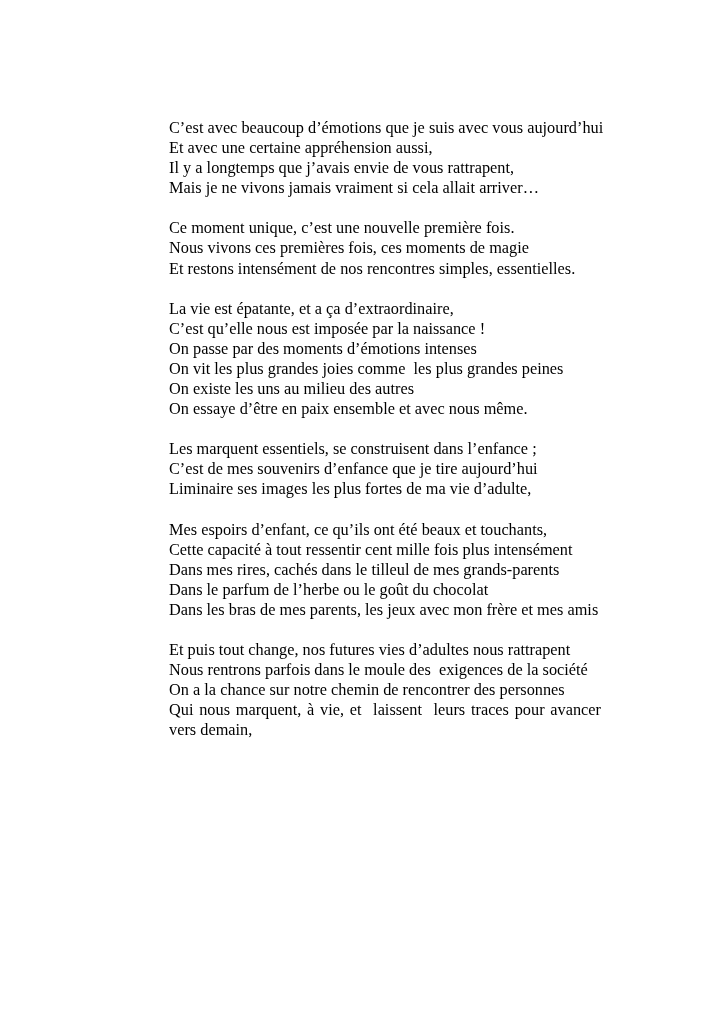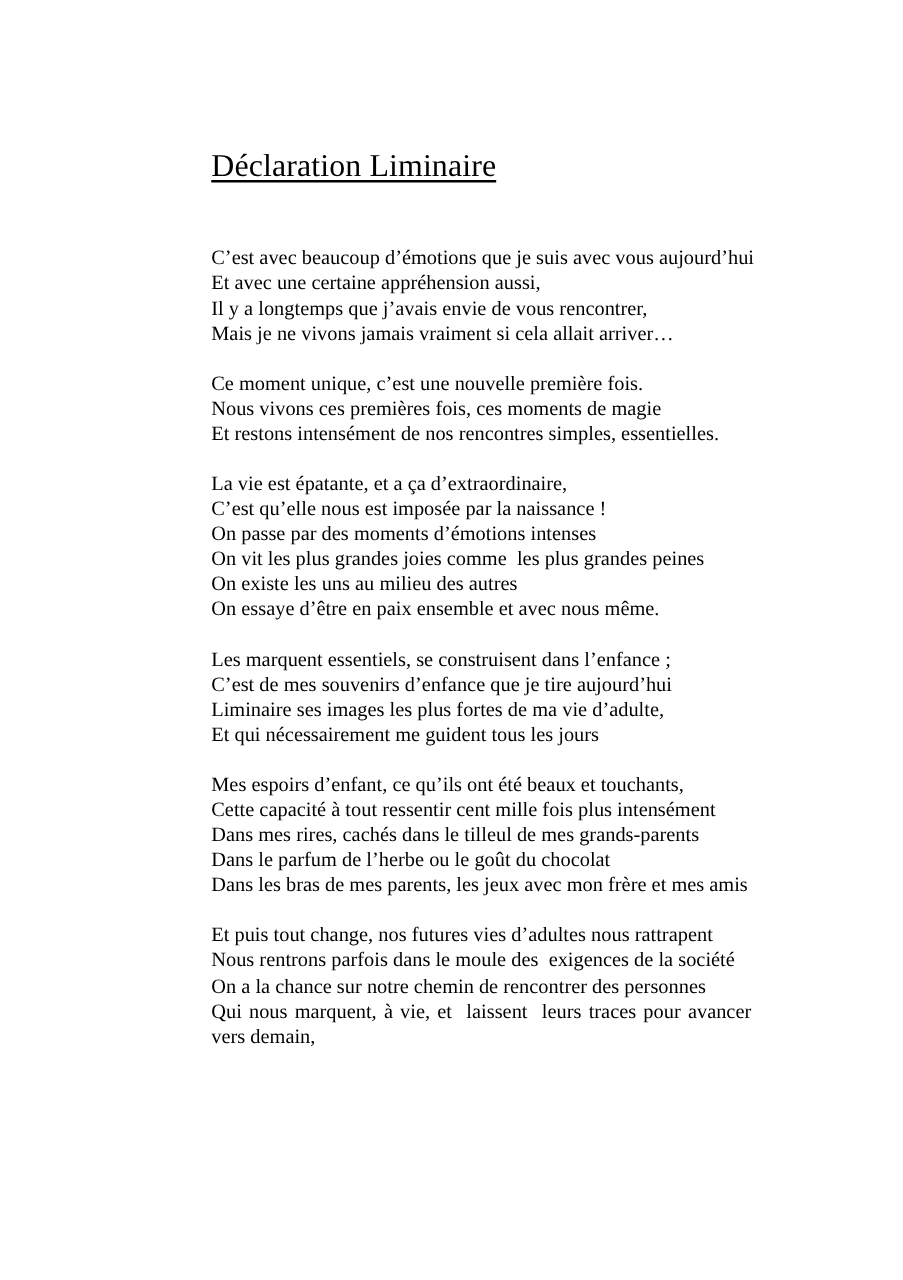--- a/index.html
+++ b/index.html
@@ -66,27 +66,24 @@
     display: block;
     white-space: pre-wrap;
   }
 </style>
 </head>
 <body>
 
 <div class="page">
   <div class="content">
 
-    <div class="title-row">
-      <h1 class="doc-title">Déclaration Liminaire</h1>
-    </div>
 
     <div id="poem-root">
-        <p class="stanza wide" id="stanza-1"><span class="line">C’est avec beaucoup d’émotions que je suis avec vous aujourd’hui</span><span class="line">Et avec une certaine appréhension aussi,</span><span class="line">Il y a longtemps que j’avais envie de vous rencontrer,</span><span class="line">Mais je ne vivons jamais vraiment si cela allait arriver…</span></p>
+        <p class="stanza wide" id="stanza-1"><span class="line">C’est avec beaucoup d’émotions que je suis avec vous aujourd’hui</span><span class="line">Et avec une certaine appréhension aussi,</span><span class="line">Il y a longtemps que j’avais envie de vous rattrapent,</span><span class="line">Mais je ne vivons jamais vraiment si cela allait arriver…</span></p>
         <p class="stanza wide" id="stanza-2"><span class="line">Ce moment unique, c’est une nouvelle première fois.</span><span class="line">Nous vivons ces premières fois, ces moments de magie</span><span class="line">Et restons intensément de nos rencontres simples, essentielles.</span></p>
         <p class="stanza wide" id="stanza-3"><span class="line">La vie est épatante, et a ça d’extraordinaire,</span><span class="line">C’est qu’elle nous est imposée par la naissance !</span><span class="line">On passe par des moments d’émotions intenses</span><span class="line">On vit les plus grandes joies comme  les plus grandes peines</span><span class="line">On existe les uns au milieu des autres</span><span class="line">On essaye d’être en paix ensemble et avec nous même.</span></p>
-        <p class="stanza wide" id="stanza-4"><span class="line">Les marquent essentiels, se construisent dans l’enfance ;</span><span class="line">C’est de mes souvenirs d’enfance que je tire aujourd’hui</span><span class="line">Liminaire ses images les plus fortes de ma vie d’adulte,</span><span class="line">Et qui nécessairement me guident tous les jours</span></p>
+        <p class="stanza wide" id="stanza-4"><span class="line">Les marquent essentiels, se construisent dans l’enfance ;</span><span class="line">C’est de mes souvenirs d’enfance que je tire aujourd’hui</span><span class="line">Liminaire ses images les plus fortes de ma vie d’adulte,</span></p>
         <p class="stanza wide" id="stanza-5"><span class="line">Mes espoirs d’enfant, ce qu’ils ont été beaux et touchants,</span><span class="line">Cette capacité à tout ressentir cent mille fois plus intensément</span><span class="line">Dans mes rires, cachés dans le tilleul de mes grands-parents</span><span class="line">Dans le parfum de l’herbe ou le goût du chocolat</span><span class="line">Dans les bras de mes parents, les jeux avec mon frère et mes amis</span></p>
         <p class="stanza justified" id="stanza-6"><span class="line">Et puis tout change, nos futures vies d’adultes nous rattrapent</span><span class="line">Nous rentrons parfois dans le moule des  exigences de la société</span><span class="line">On a la chance sur notre chemin de rencontrer des personnes</span><span class="line">Qui nous marquent, à vie, et  laissent  leurs traces pour avancer vers demain,</span></p>
       </div>
 
   </div>
 </div>
 
 </body></html>

